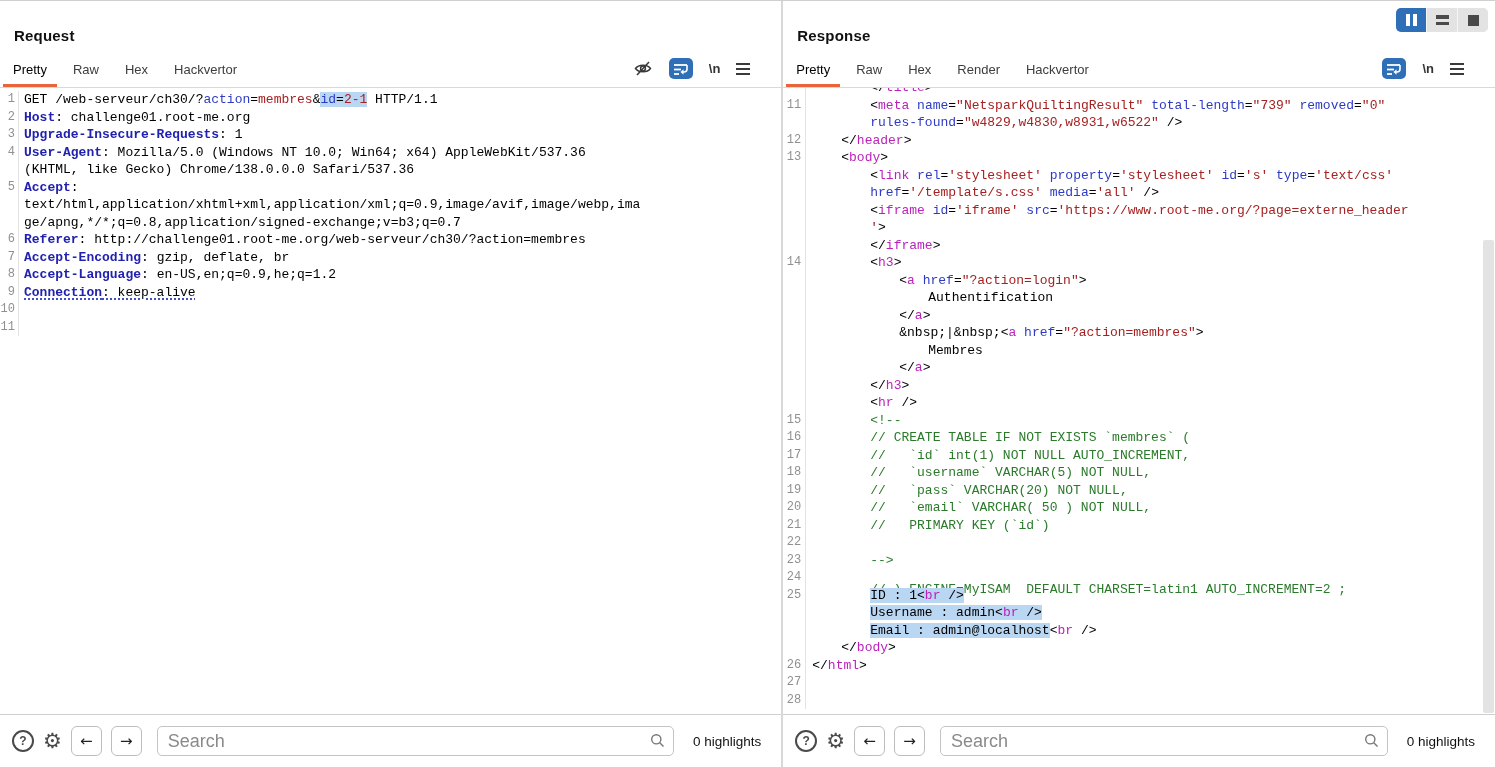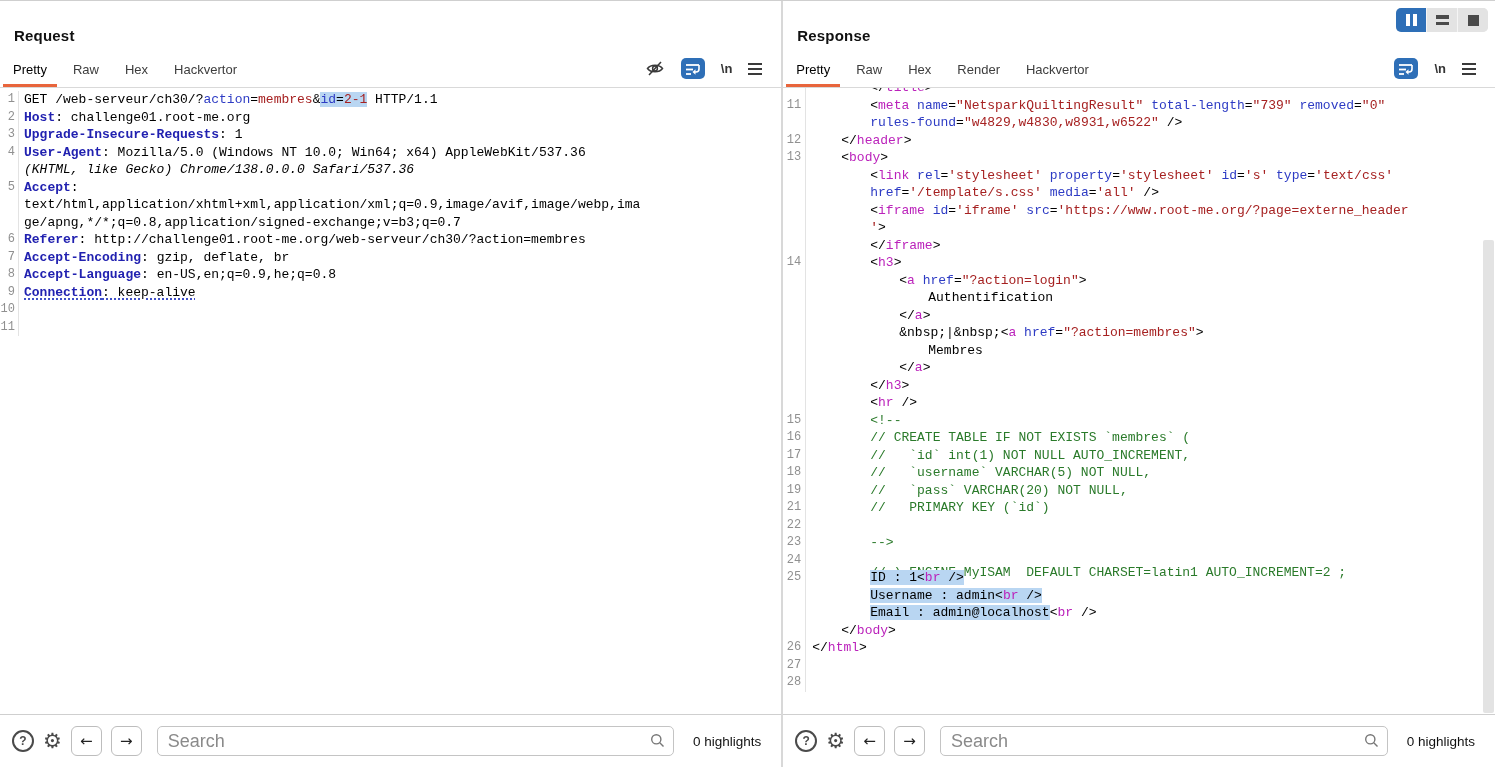--- a/index.html
+++ b/index.html
@@ -6,21 +6,21 @@
   body{width:1495px;height:767px;overflow:hidden;font-family:"Liberation Sans",sans-serif;-webkit-font-smoothing:antialiased;}
   .app{display:flex;width:1495px;height:767px;border-top:1px solid #cfcfcf;box-sizing:border-box;position:relative;}
   .panel{background:#fff;display:flex;flex-direction:column;box-sizing:border-box;}
   .panel.left{width:820px;}
   .panel.right{width:747px;position:relative;}
   .vdivider{width:2px;background:#d8d8d8;}
 
   
   .panel-head{height:87px;border-bottom:1px solid #d9d9d9;box-sizing:border-box;position:relative;flex:0 0 auto;}
   .panel-title{font-size:15px;font-weight:bold;color:#111;padding:26px 0 0 14px;letter-spacing:.2px;}
-  .tabs-row{position:absolute;left:0;right:4px;bottom:0;display:flex;align-items:flex-end;}
+  .tabs-row{position:absolute;left:0;right:16px;bottom:0;display:flex;align-items:flex-end;}
   .tabs{display:flex;}
   .tab{position:relative;font-size:13px;color:#3d3d3d;padding:7px 13px 10px 13px;cursor:default;}
   .tab.sel{color:#000;}
   .tab.sel::after{content:"";position:absolute;left:3px;right:3px;bottom:0;height:3px;background:var(--accent);}
   .tab-icons{margin-left:auto;display:flex;align-items:center;gap:16px;margin-right:15px;padding-bottom:8px;}
   .icon-plain{color:#3a3a3a;display:inline-flex;align-items:center;}
   .nl-icon{font-size:13px;font-weight:bold;color:#333;font-family:"Liberation Sans",sans-serif;}
   .menu-icon{display:inline-flex;flex-direction:column;gap:3px;}
   .menu-icon i{display:block;width:14px;height:2px;background:#3a3a3a;}
   .wrap-btn{width:24px;height:21px;border-radius:5px;background:var(--button-blue);display:inline-flex;align-items:center;justify-content:center;}
@@ -110,27 +110,27 @@
         </div>
       </div>
     </div>
 
     <div class="editor req">
       <div class="ed-content">
           <div class="code-row"><span class="gut">1</span><span class="code" style="padding-left: 5px;"><span class="sg-t">GET /web-serveur/ch30/?</span><span class="sg-a">action</span><span class="sg-t">=</span><span class="sg-v">membres</span><span class="sg-t">&amp;</span><span class="sg-a sg-hl">id</span><span class="sg-t sg-hl">=</span><span class="sg-v sg-hl">2-1</span><span class="sg-t"> HTTP/1.1</span></span></div>
           <div class="code-row"><span class="gut">2</span><span class="code" style="padding-left: 5px;"><span class="sg-h">Host</span><span class="sg-t">: challenge01.root-me.org</span></span></div>
           <div class="code-row"><span class="gut">3</span><span class="code" style="padding-left: 5px;"><span class="sg-h">Upgrade-Insecure-Requests</span><span class="sg-t">: 1</span></span></div>
           <div class="code-row"><span class="gut">4</span><span class="code" style="padding-left: 5px;"><span class="sg-h">User-Agent</span><span class="sg-t">: Mozilla/5.0 (Windows NT 10.0; Win64; x64) AppleWebKit/537.36</span></span></div>
-          <div class="code-row"><span class="gut"></span><span class="code" style="padding-left: 5px; font-style: italic;"><span class="sg-t">(KHTML, like Gecko) Chrome/138.0.0.0 Safari/537.36</span></span></div>
+          <div class="code-row"><span class="gut"></span><span class="code" style="padding-left: 5px;"><span class="sg-t">(KHTML, like Gecko) Chrome/138.0.0.0 Safari/537.36</span></span></div>
           <div class="code-row"><span class="gut">5</span><span class="code" style="padding-left: 5px;"><span class="sg-h">Accept</span><span class="sg-t">:</span></span></div>
           <div class="code-row"><span class="gut"></span><span class="code" style="padding-left: 5px;"><span class="sg-t">text/html,application/xhtml+xml,application/xml;q=0.9,image/avif,image/webp,ima</span></span></div>
           <div class="code-row"><span class="gut"></span><span class="code" style="padding-left: 5px;"><span class="sg-t">ge/apng,*/*;q=0.8,application/signed-exchange;v=b3;q=0.7</span></span></div>
           <div class="code-row"><span class="gut">6</span><span class="code" style="padding-left: 5px;"><span class="sg-h">Referer</span><span class="sg-t">: http://challenge01.root-me.org/web-serveur/ch30/?action=membres</span></span></div>
           <div class="code-row"><span class="gut">7</span><span class="code" style="padding-left: 5px;"><span class="sg-h">Accept-Encoding</span><span class="sg-t">: gzip, deflate, br</span></span></div>
-          <div class="code-row"><span class="gut">8</span><span class="code" style="padding-left: 5px;"><span class="sg-h">Accept-Language</span><span class="sg-t">: en-US,en;q=0.9,he;q=0.8</span></span></div>
+          <div class="code-row"><span class="gut">8</span><span class="code" style="padding-left: 5px;"><span class="sg-h">Accept-Language</span><span class="sg-t">: en-US,en;q=0.9,he;q=1.2</span></span></div>
           <div class="code-row"><span class="gut">9</span><span class="code" style="padding-left: 5px;"><span class="sg-h sg-u">Connection</span><span class="sg-t sg-u">: keep-alive</span></span></div>
           <div class="code-row"><span class="gut">10</span><span class="code" style="padding-left: 5px;"></span></div>
           <div class="code-row"><span class="gut">11</span><span class="code" style="padding-left: 5px;"></span></div>
         </div>
     </div>
 
     <div class="bottombar">
       <span class="help-icon">?</span>
       <span class="gear-icon">⚙</span>
       <span class="nav-btn">←</span>
@@ -218,20 +218,21 @@
           <div class="code-row"><span class="gut"></span><span class="code" style="padding-left: 93px;"><span class="sg-t">&amp;nbsp;|&amp;nbsp;</span><span class="sg-t">&lt;</span><span class="sg-g">a</span><span class="sg-t"> </span><span class="sg-a">href</span><span class="sg-t">=</span><span class="sg-v">"?action=membres"</span><span class="sg-t">&gt;</span></span></div>
           <div class="code-row"><span class="gut"></span><span class="code" style="padding-left: 122px;"><span class="sg-t">Membres</span></span></div>
           <div class="code-row"><span class="gut"></span><span class="code" style="padding-left: 93px;"><span class="sg-t">&lt;/</span><span class="sg-g">a</span><span class="sg-t">&gt;</span></span></div>
           <div class="code-row"><span class="gut"></span><span class="code" style="padding-left: 64px;"><span class="sg-t">&lt;/</span><span class="sg-g">h3</span><span class="sg-t">&gt;</span></span></div>
           <div class="code-row"><span class="gut"></span><span class="code" style="padding-left: 64px;"><span class="sg-t">&lt;</span><span class="sg-g">hr</span><span class="sg-t"> /&gt;</span></span></div>
           <div class="code-row"><span class="gut">15</span><span class="code" style="padding-left: 64px;"><span class="sg-c">&lt;!--</span></span></div>
           <div class="code-row"><span class="gut">16</span><span class="code" style="padding-left: 64px;"><span class="sg-c">// CREATE TABLE IF NOT EXISTS `membres` (</span></span></div>
           <div class="code-row"><span class="gut">17</span><span class="code" style="padding-left: 64px;"><span class="sg-c">//   `id` int(1) NOT NULL AUTO_INCREMENT,</span></span></div>
           <div class="code-row"><span class="gut">18</span><span class="code" style="padding-left: 64px;"><span class="sg-c">//   `username` VARCHAR(5) NOT NULL,</span></span></div>
           <div class="code-row"><span class="gut">19</span><span class="code" style="padding-left: 64px;"><span class="sg-c">//   `pass` VARCHAR(20) NOT NULL,</span></span></div>
+          <div class="code-row"><span class="gut">20</span><span class="code" style="padding-left: 64px;"><span class="sg-c">//   `email` VARCHAR( 50 ) NOT NULL,</span></span></div>
           <div class="code-row"><span class="gut">21</span><span class="code" style="padding-left: 64px;"><span class="sg-c">//   PRIMARY KEY (`id`)</span></span></div>
           <div class="code-row"><span class="gut">22</span><span class="code" style="padding-left: 64px; margin-top: 47px;"><span class="sg-c">// ) ENGINE=MyISAM  DEFAULT CHARSET=latin1 AUTO_INCREMENT=2 ;</span></span></div>
           <div class="code-row"><span class="gut">23</span><span class="code" style="padding-left: 64px;"><span class="sg-c">--&gt;</span></span></div>
           <div class="code-row"><span class="gut">24</span><span class="code" style="padding-left: 64px;"></span></div>
           <div class="code-row"><span class="gut">25</span><span class="code" style="padding-left: 64px;"><span class="sg-t sg-hl">ID : 1</span><span class="sg-t sg-hl">&lt;</span><span class="sg-g sg-hl">br</span><span class="sg-t sg-hl"> /&gt;</span></span></div>
           <div class="code-row"><span class="gut"></span><span class="code" style="padding-left: 64px;"><span class="sg-t sg-hl">Username : admin</span><span class="sg-t sg-hl">&lt;</span><span class="sg-g sg-hl">br</span><span class="sg-t sg-hl"> /&gt;</span></span></div>
           <div class="code-row"><span class="gut"></span><span class="code" style="padding-left: 64px;"><span class="sg-t sg-hl">Email : admin@localhost</span><span class="sg-t">&lt;</span><span class="sg-g">br</span><span class="sg-t"> /&gt;</span></span></div>
           <div class="code-row"><span class="gut"></span><span class="code" style="padding-left: 35px;"><span class="sg-t">&lt;/</span><span class="sg-g">body</span><span class="sg-t">&gt;</span></span></div>
           <div class="code-row"><span class="gut">26</span><span class="code" style="padding-left: 6px;"><span class="sg-t">&lt;/</span><span class="sg-g">html</span><span class="sg-t">&gt;</span></span></div>
           <div class="code-row"><span class="gut">27</span><span class="code" style="padding-left: 6px;"></span></div>

